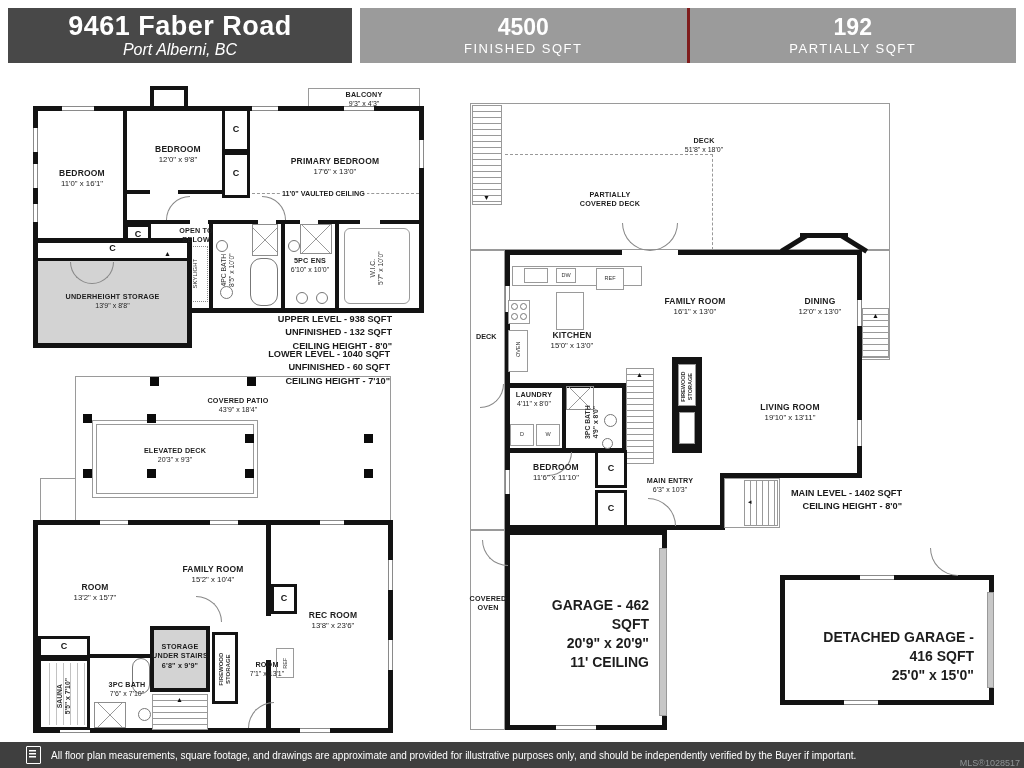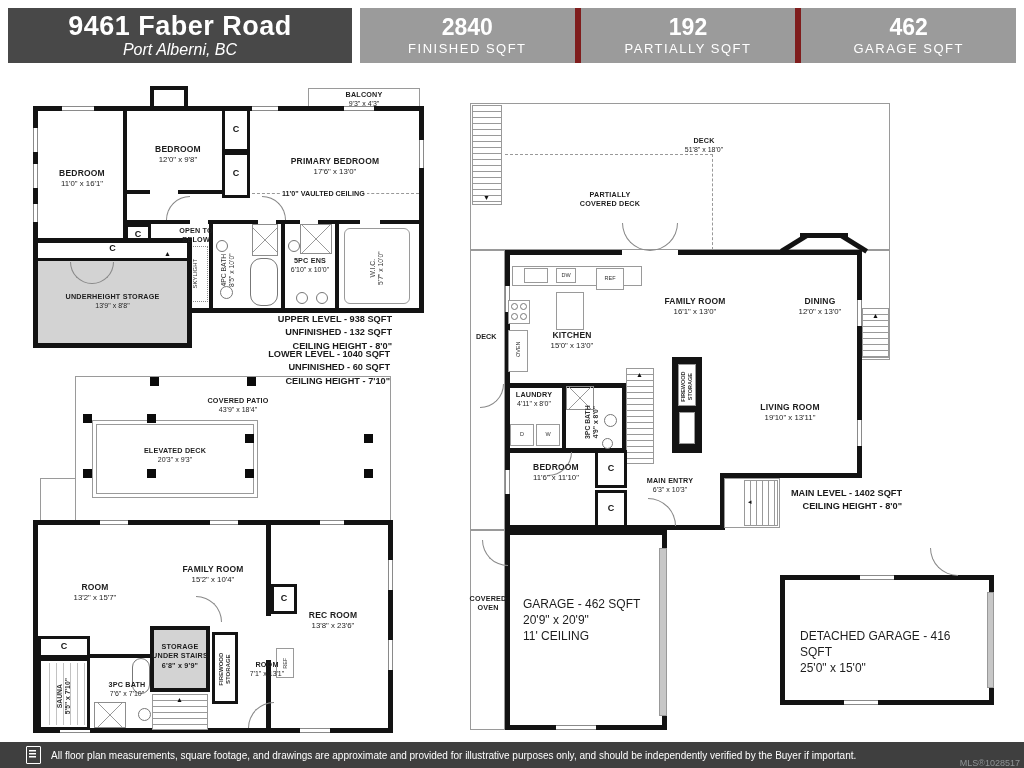--- a/index.html
+++ b/index.html
@@ -4,21 +4,21 @@
 <style>
   html,body{margin:0;padding:0;background:#fff}
   body{font-family:"Liberation Sans",sans-serif;color:#111}
   #canvas{position:relative;width:1024px;height:768px;background:#fff;overflow:hidden}
   
   .hdr-left{position:absolute;left:8px;top:8px;width:344px;height:55px;background:#484848;color:#fff;display:flex;flex-direction:column;align-items:center;justify-content:center}
   .hdr-title{font-size:27px;font-weight:bold;letter-spacing:.5px;line-height:1.05}
   .hdr-sub{font-size:16px;font-style:italic;margin-top:1px}
   .hdr-right{position:absolute;left:360px;top:8px;width:656px;height:55px;background:#9b9b9b;display:flex}
   .stat{flex:1;display:flex;flex-direction:column;align-items:center;justify-content:center;color:#fff}
-  .stat+.stat{border-left:6px solid #7f1d1d}
+  .stat+.stat{border-left:3px solid #7f1d1d}
   .stat-val{font-size:23px;font-weight:bold;line-height:1.1}
   .stat-lab{font-size:13px;letter-spacing:1.5px;margin-top:1px}
   
   .ftr{position:absolute;left:0;top:742px;width:1024px;height:26px;background:#3f3f3f;color:#fff;display:flex;align-items:center}
   .ftr-ic{width:13px;height:16px;border:1.5px solid #fff;border-radius:1px;margin:0 10px 0 26px;background:
     linear-gradient(#fff,#fff) 2px 3px/7px 1.5px no-repeat,
     linear-gradient(#fff,#fff) 2px 6px/7px 1.5px no-repeat,
     linear-gradient(#fff,#fff) 2px 9px/7px 1.5px no-repeat}
   .ftr-tx{font-size:10px}
   .mls{position:absolute;right:4px;bottom:0;font-size:9px;color:#8f9496}
@@ -51,51 +51,47 @@
     linear-gradient(135deg,transparent 48.5%,#9a9a9a 48.5%,#9a9a9a 51.5%,transparent 51.5%)}
   .tub{position:absolute;border:1.5px solid #777;border-radius:11px;box-sizing:border-box;background:#fff}
   .fix{position:absolute;border:1px solid #777;border-radius:50%;box-sizing:border-box;background:#fff}
   .bench{position:absolute;background:repeating-linear-gradient(to right,#fff 0 6px,#c2c2c2 6px 7px)}
   
   .rm{position:absolute;text-align:center;color:#1d1d1d;line-height:1.3;z-index:5}
   .nm{display:block;font-size:8.5px;font-weight:bold;letter-spacing:.2px;white-space:pre-line}
   .dm{display:block;font-size:7.8px;font-weight:normal;color:#242424;white-space:pre-line}
   .sm .nm{font-size:7.2px}
   .sm .dm{font-size:7px}
-  .glab{position:absolute;text-align:left;font-size:12px;font-weight:400;color:#1d1d1d;line-height:1.35;white-space:pre-line;z-index:5}
+  .glab{position:absolute;text-align:right;font-size:14px;font-weight:700;color:#1d1d1d;line-height:1.35;white-space:pre-line;z-index:5}
   .note{position:absolute;font-size:9.2px;font-weight:bold;color:#1a1a1a;text-align:right;line-height:1.45;white-space:pre-line;z-index:5}
   .c{position:absolute;font-size:9px;font-weight:bold;color:#111;text-align:center;z-index:5}
   .tiny{position:absolute;font-size:5.5px;color:#333;text-align:center;line-height:1.2;white-space:pre-line;z-index:5}
   .lab1{position:absolute;font-size:7.2px;font-weight:600;background:#fff;padding:0 2px;color:#222;white-space:nowrap;z-index:5}
   .rot{transform:rotate(-90deg);transform-origin:center}
   .r30{transform:rotate(32deg)}
   .rm30{transform:rotate(-32deg)}
   .arr{position:absolute;font-size:7px;color:#111;line-height:1;z-index:5}
 </style>
 </head>
 <body>
 
 <div id="canvas">
 
   <div class="hdr-left">
     <div class="hdr-title">9461 Faber Road</div>
     <div class="hdr-sub">Port Alberni, BC</div>
   </div>
   <div class="hdr-right">
     <div class="stat">
-      <span class="stat-val">2840</span>
+      <span class="stat-val">4500</span>
       <span class="stat-lab">FINISHED SQFT</span>
     </div>
     <div class="stat">
       <span class="stat-val">192</span>
       <span class="stat-lab">PARTIALLY SQFT</span>
-    </div>
-    <div class="stat">
-      <span class="stat-val">462</span>
-      <span class="stat-lab">GARAGE SQFT</span>
     </div>
   </div>
 
   <div>
     <div class="room4" style="left:150px;top:86px;width:38px;height:24px"></div>
     <div class="thin" style="left:308px;top:88px;width:112px;height:24px"></div>
     <div class="rm sm" style="left:308px;top:90px;width:112px">
       <span class="nm">BALCONY</span>
       <span class="dm">9'3" x 4'3"</span>
     </div>

